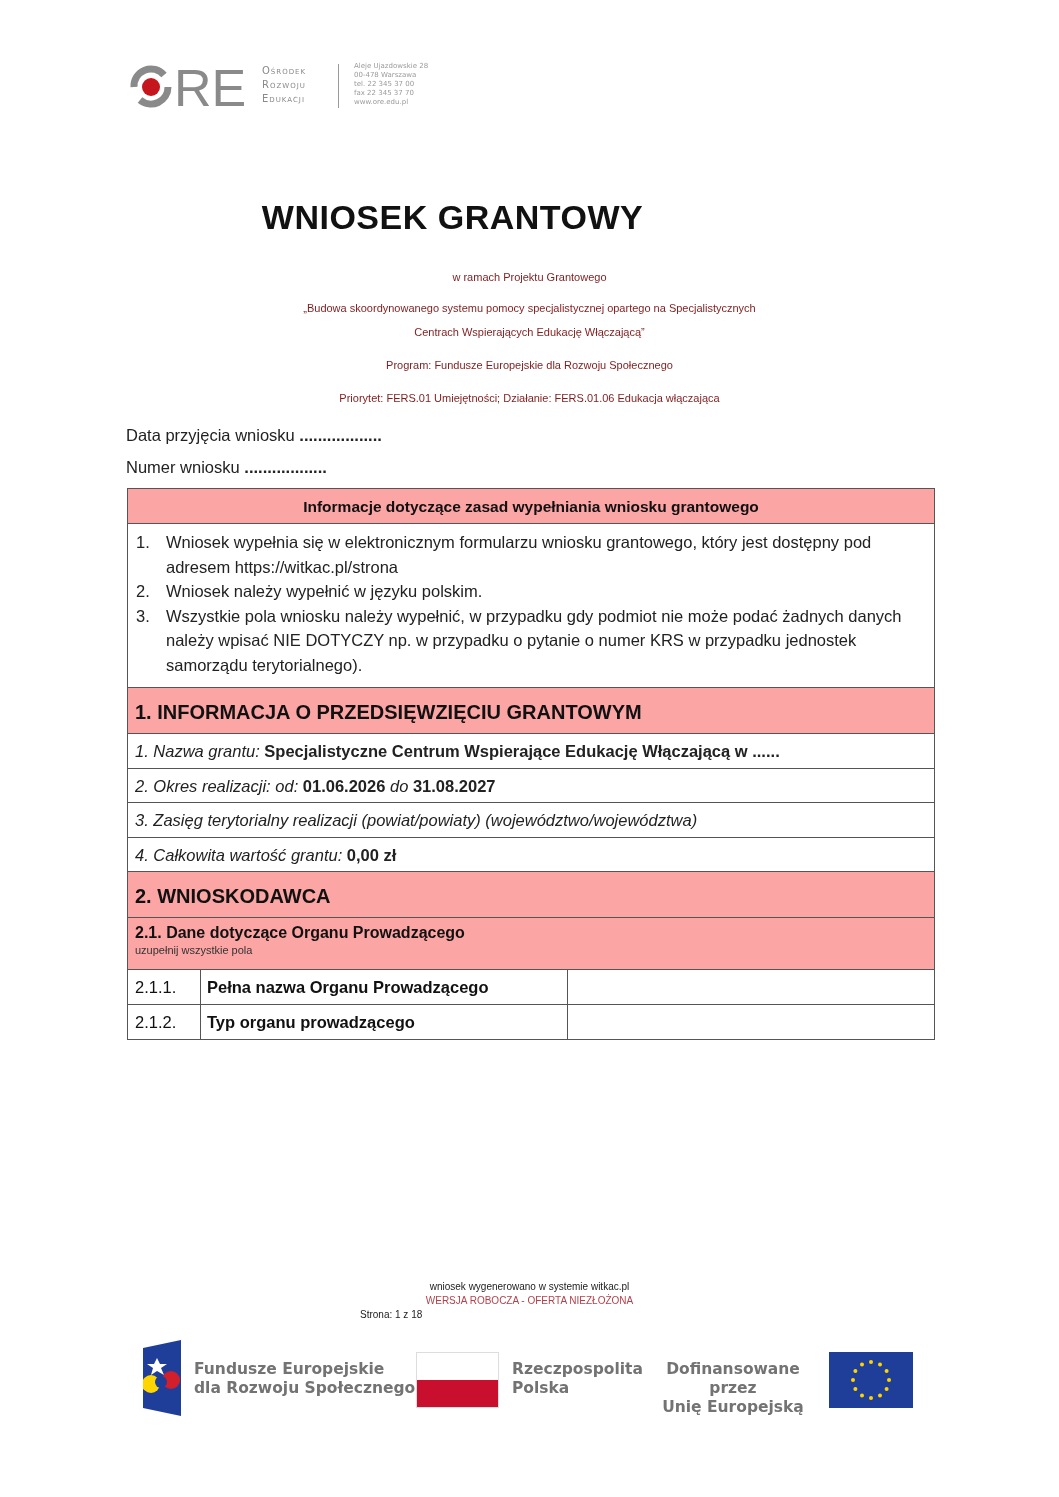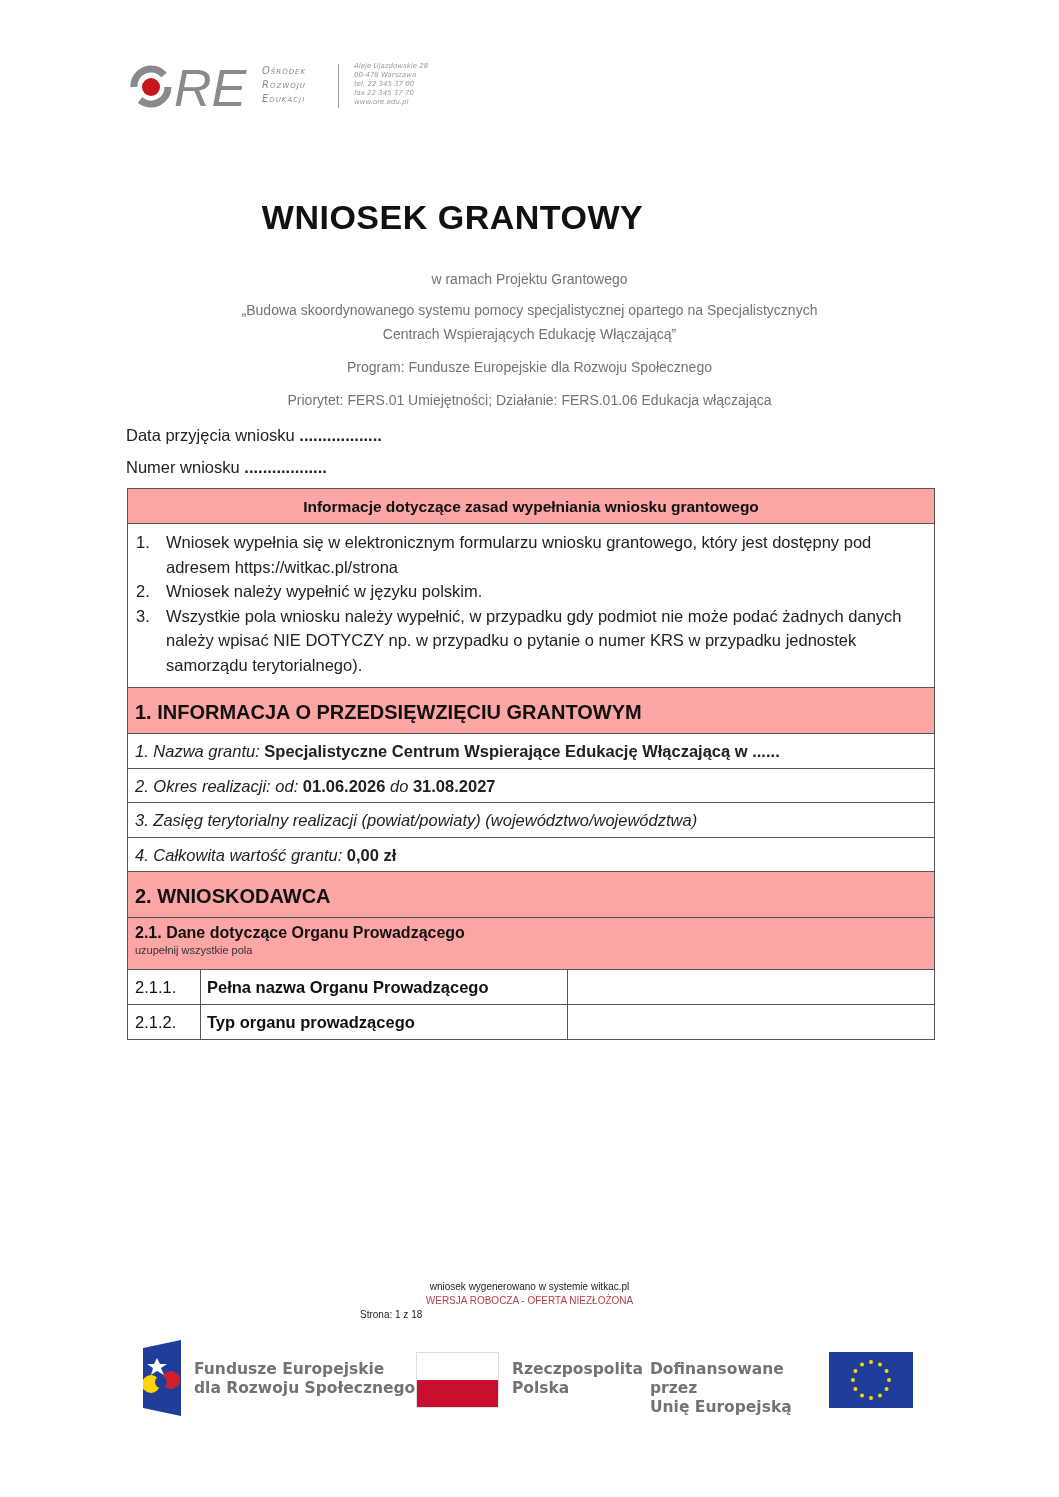--- a/index.html
+++ b/index.html
@@ -1,32 +1,32 @@
 <!DOCTYPE html>
 <html><head>
 <meta charset="utf-8">
 <style>
   html, body { margin: 0; padding: 0; background: #ffffff; }
   body { width: 1059px; height: 1497px; position: relative; overflow: hidden;
          font-family: "Liberation Sans", "DejaVu Sans", sans-serif; color: #111; }
   .abs { position: absolute; }
 
   
-  .ore-logo { left: 126px; top: 62px; width: 330px; height: 50px; font-style: italic; }
+  .ore-logo { left: 126px; top: 62px; width: 330px; height: 50px; }
   .ore-mark { left: 0; top: 0; }
   .ore-text { left: 136px; top: 2px; font-size: 10px; color: #8a8a8a; letter-spacing: 1px;
               font-variant: small-caps; line-height: 14px; font-family: "DejaVu Sans", sans-serif; }
   .ore-sep { left: 212px; top: 2px; width: 1px; height: 44px; background: #9a9a9a; }
   .ore-addr { left: 228px; top: 0px; font-size: 7px; color: #9a9a9a; line-height: 9px;
               font-family: "DejaVu Sans", sans-serif; }
 
   .title { left: 0; width: 905px; top: 198px; text-align: center; font-size: 34px; font-weight: bold;
            letter-spacing: 0.5px; color: #111; }
 
-  .center-line { left: 0; width: 1059px; text-align: center; font-size: 14px; color: #737373; }
+  .center-line { left: 0; width: 1059px; text-align: center; font-size: 11px; color: #7f1d1d; }
 
   .left-line { left: 126px; font-size: 16.5px; color: #222; }
   .left-line b { font-weight: bold; }
 
   
   .doc-table { left: 127px; top: 488px; width: 806px; border: 1px solid #555; border-bottom: none; }
   .row { border-bottom: 1px solid #555; box-sizing: border-box; }
   .row.gray { background: #fca5a5; }
   .info-head { height: 35px; text-align: center; font-weight: bold; font-size: 15.5px; line-height: 35px; }
   .info-list { padding: 6px 8px 10px 8px; font-size: 16.5px; line-height: 24.5px; color: #222; }
@@ -163,21 +163,21 @@
 
   <div class="abs" style="left:276px;top:14px;width:83px;height:56px;border:1px solid #ddd;box-sizing:border-box">
     <div style="height:27px;background:#ffffff"></div>
     <div style="height:27px;background:#c8102e"></div>
   </div>
   <div class="abs logo-txt" style="left:372px;top:22px">
     <div>Rzeczpospolita</div>
     <div>Polska</div>
   </div>
 
-  <div class="abs logo-txt" style="left:510px;top:22px;width:166px;text-align:left">
+  <div class="abs logo-txt" style="left:510px;top:22px;width:166px;text-align:center">
     <div>Dofinansowane przez</div>
     <div>Unię Europejską</div>
   </div>
   <svg class="abs" style="left:689px;top:14px" width="84" height="56" viewBox="0 0 84 56">
     <rect width="84" height="56" fill="#1f3e9a"></rect>
     <g fill="#ffd500">
       <circle cx="42" cy="10" r="2"></circle>
         <circle cx="51" cy="12.4" r="2"></circle>
         <circle cx="57.6" cy="19" r="2"></circle>
       <circle cx="60" cy="28" r="2"></circle>

